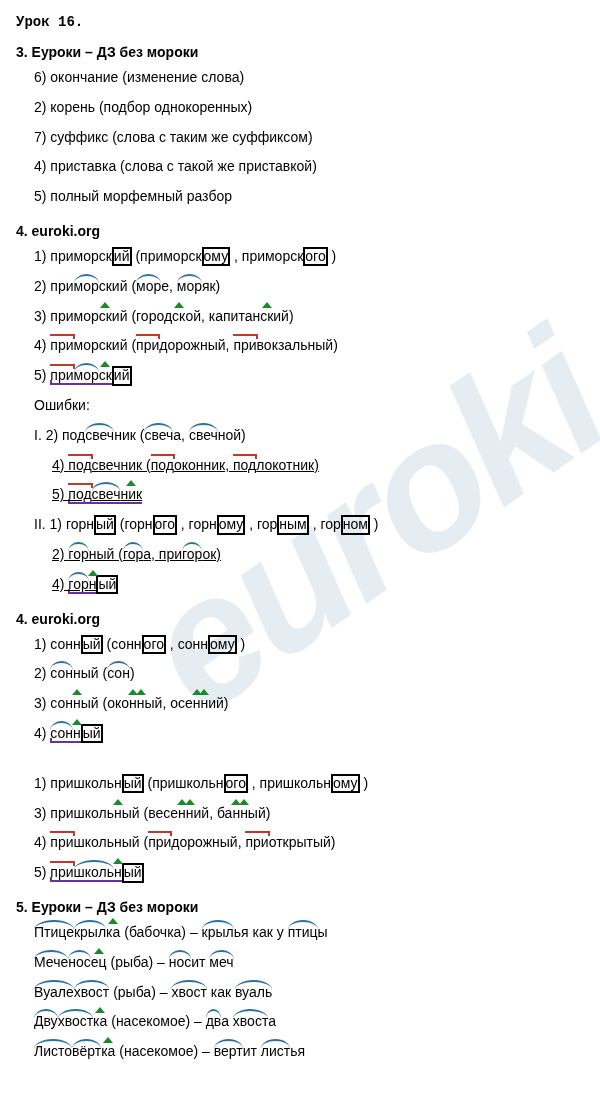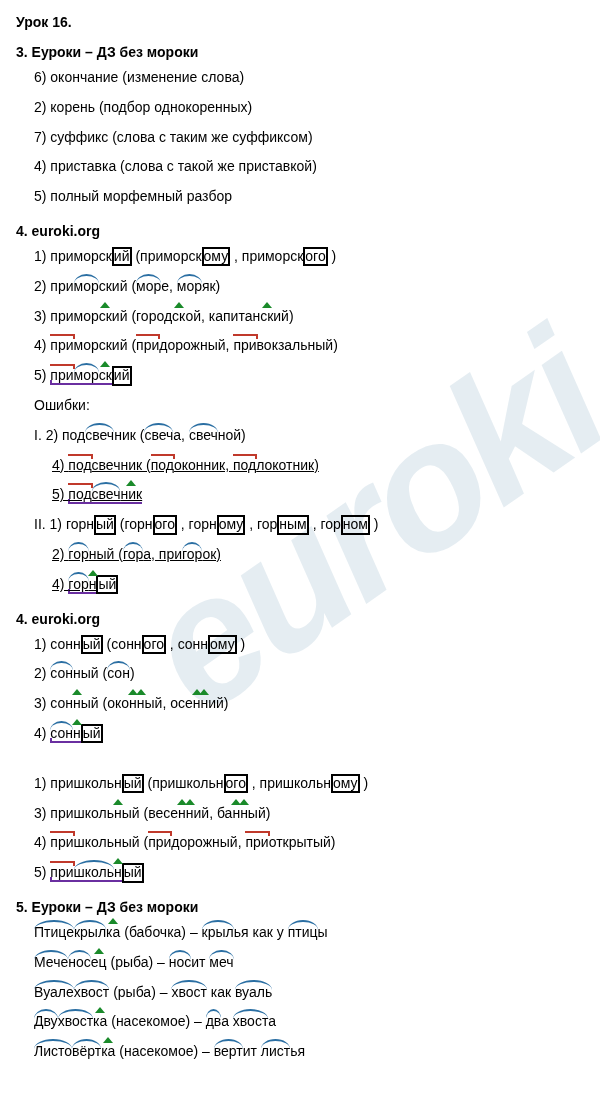--- a/index.html
+++ b/index.html
@@ -20,21 +20,21 @@
     font-size: 180px;
     font-weight: bold;
     color: rgba(40,110,150,0.12);
     transform: rotate(-35deg);
     font-style: italic;
     pointer-events: none;
     z-index: 0;
     letter-spacing: -6px;
   }
   .content { position: relative; z-index: 1; }
-  .lesson-title { font-weight: bold; margin-bottom: 6px; }
+  .lesson-title { font-weight: bold; margin-bottom: 6px; font-family: Liberation Mono, monospace; }
   .section-title { font-weight: bold; margin-top: 14px; margin-bottom: 4px; }
   .item-line { margin: 6px 0 6px 18px; line-height: 1.7; }
   .sub-line { margin: 6px 0 6px 36px; line-height: 1.7; text-decoration: underline; }
 
   
   .arc { position: relative; }
   .arc::before {
     content: "";
     position: absolute;
     left: 0; right: 0; top: -4px;

